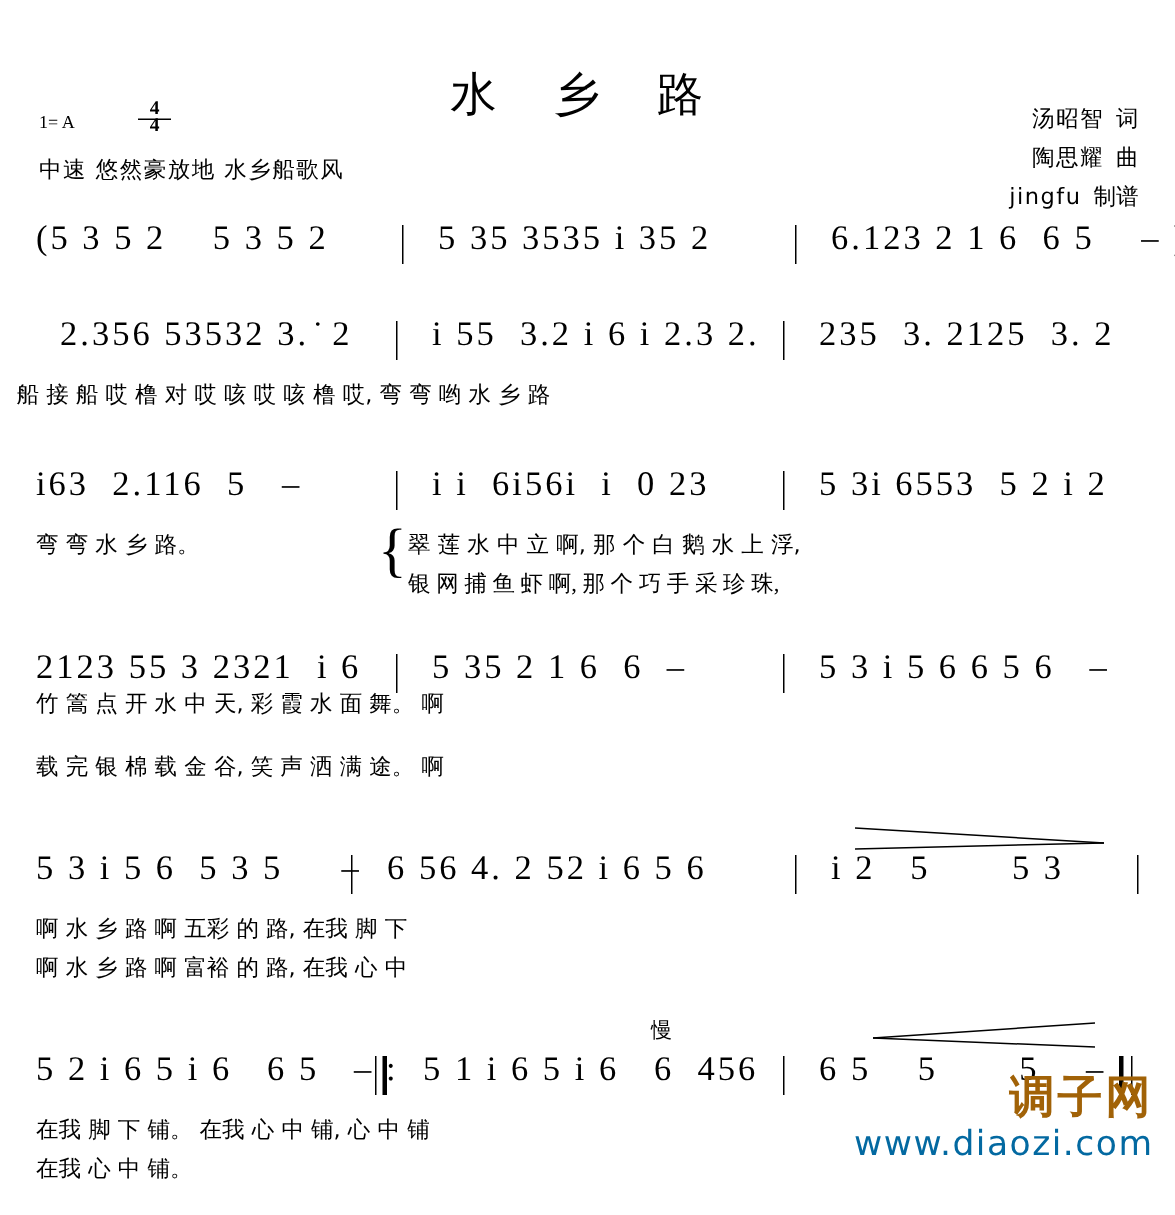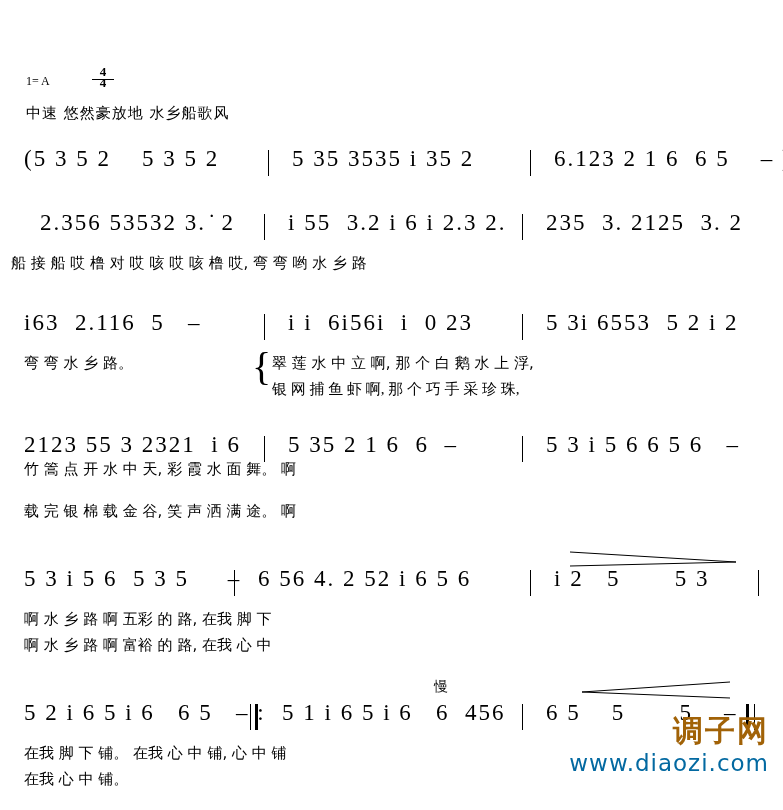--- a/index.html
+++ b/index.html
@@ -129,33 +129,45 @@
     height: 34px;
     position: relative;
   }
   .beamsvg { position: absolute; left: 0; top: 0; pointer-events: none; }
 </style>
 </head>
 <body>
 
 <div id="sheet">
 
+  <div class="title">水 乡 路</div>
 
   <div class="keysig">
     <span>1= A</span>
   </div>
 
   <div class="meter">
     <span class="num">4</span>
     <span class="den">4</span>
   </div>
   <div style="position:absolute;left:92px;top:79px;width:22px;height:1px;background:#000;"></div>
 
   <div class="tempo">中速  悠然豪放地  水乡船歌风</div>
 
+  <div class="credits">
+    <div>
+      <span class="name">汤昭智</span><span class="role">词</span>
+    </div>
+    <div>
+      <span class="name">陶思耀</span><span class="role">曲</span>
+    </div>
+    <div>
+      <span class="name">jingfu</span><span class="role">制谱</span>
+    </div>
+  </div>
 
   <div class="system" style="top:146px;">
     <div class="rawline" style="position:absolute;left:0;top:0;width:250px;">(5 3 5 2    5 3 5 2</div>
     <div class="bar" style="position:absolute;left:262px;top:4px;height:26px;"></div>
     <div class="rawline" style="position:absolute;left:268px;top:0;width:260px;">5 35 3535 i 35 2</div>
     <div class="bar" style="position:absolute;left:524px;top:4px;height:26px;"></div>
     <div class="rawline" style="position:absolute;left:530px;top:0;width:250px;">6.123 2 1 6  6 5    – )</div>
   </div>
 
   <div class="system" style="top:210px;">

